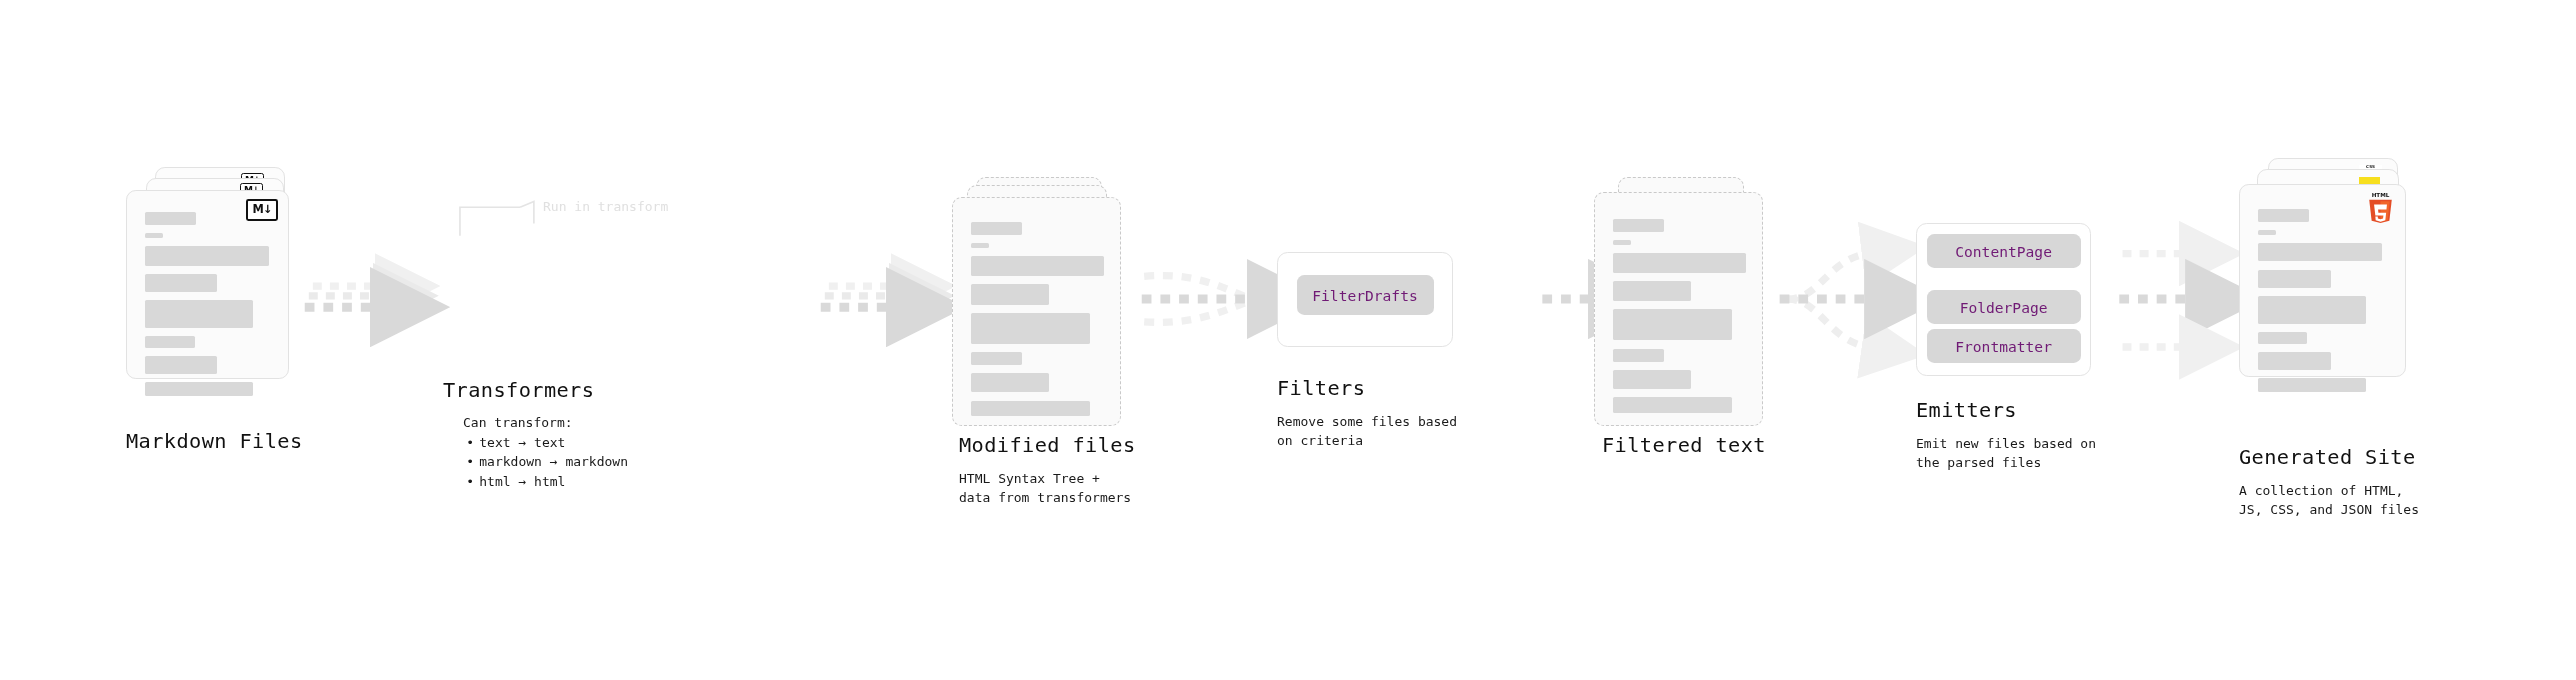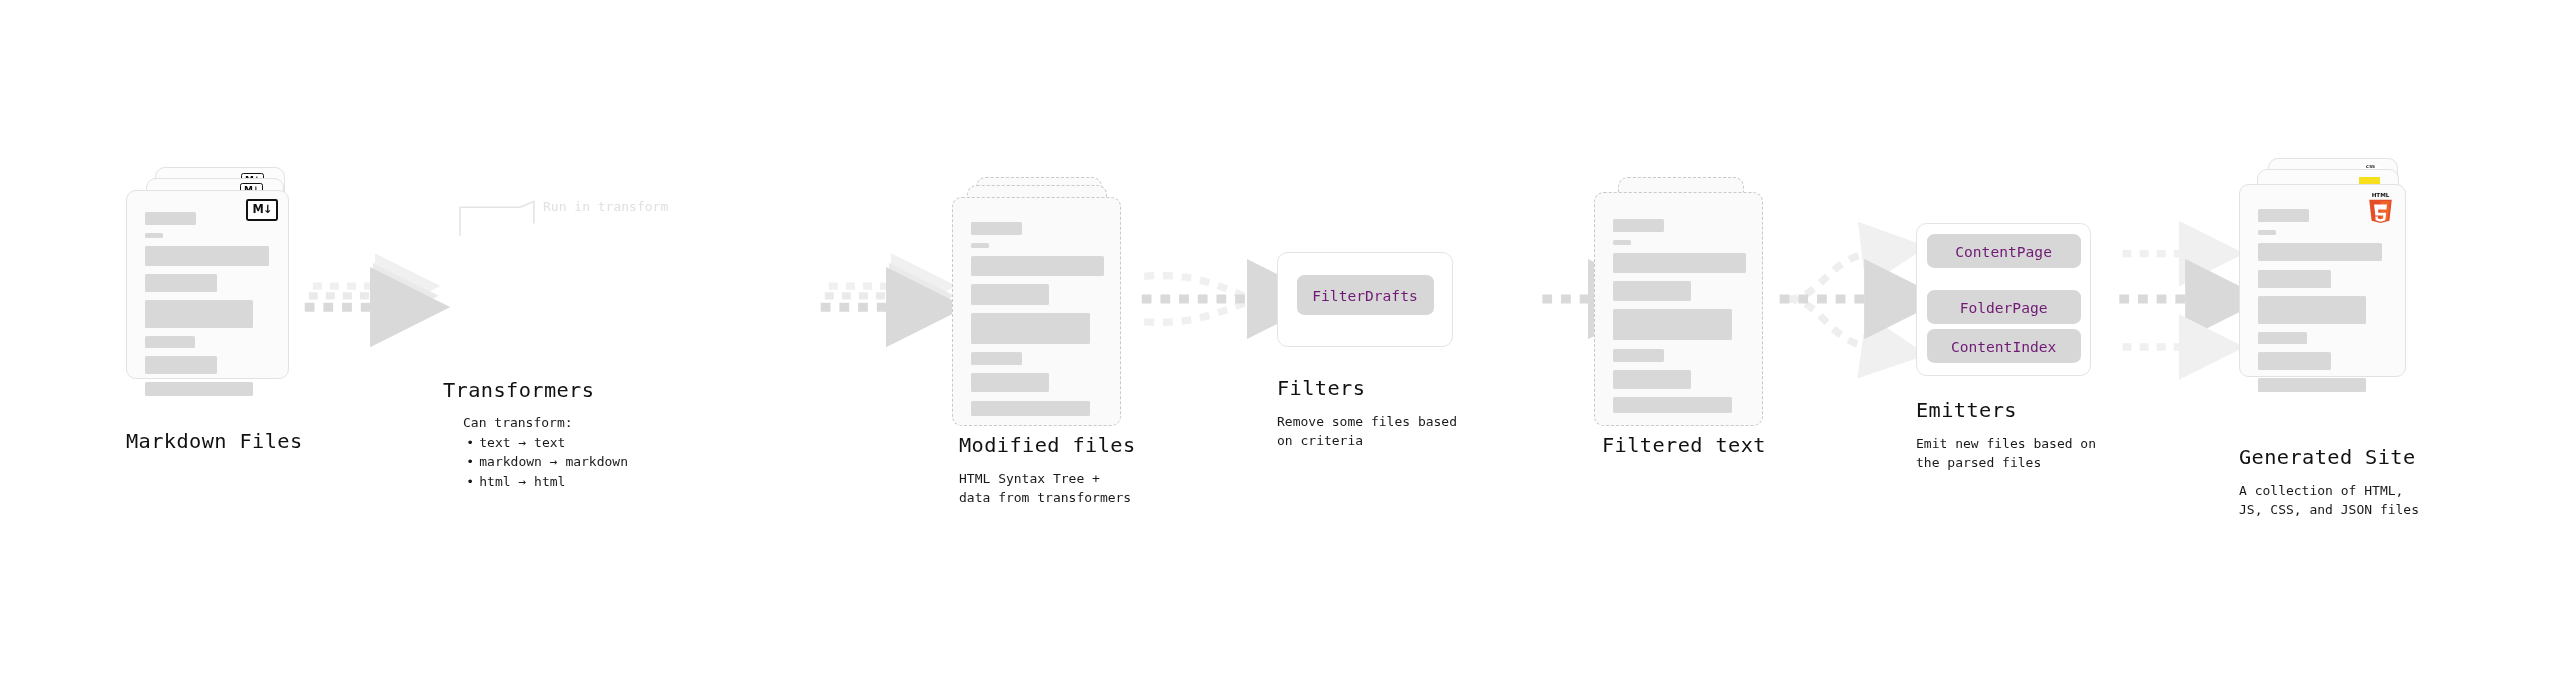--- a/index.html
+++ b/index.html
@@ -245,21 +245,21 @@
       </div>
     </div>
   </div>
   <div class="title" style="left:1602px;top:433px;">Filtered text</div>
 
   <div class="node" style="left:1916px;top:223px;">
     <div style="position:relative;width:203px;height:158px;">
       <div class="pbox" style="left:0px;top:0px;width:175px;height:153px;"></div>
       <div class="chip" style="left:10.6px;top:11.4px;width:154px;height:34px;">ContentPage</div>
       <div class="chip" style="left:10.6px;top:59px;width:154px;height:34px;margin-top:8px;">FolderPage</div>
-      <div class="chip" style="left:10.6px;top:106px;width:154px;height:34px;">ContentIndex</div>
+      <div class="chip" style="left:10.6px;top:106px;width:154px;height:34px;">Frontmatter</div>
     </div>
   </div>
   <div class="title" style="left:1916px;top:398px;">Emitters</div>
   <div class="caption" style="left:1916px;top:435px;">Emit new files based on
 the parsed files</div>
 
   <div class="node" style="left:2239px;top:158px;">
     <div class="doc-stack" style="width:211px;height:252px;">
       <div class="doc-card ghost1" style="left:29px;top:0px;width:130px;height:45px;"></div>
       <div class="doc-badge" style="left:120px;top:6.5px;">

